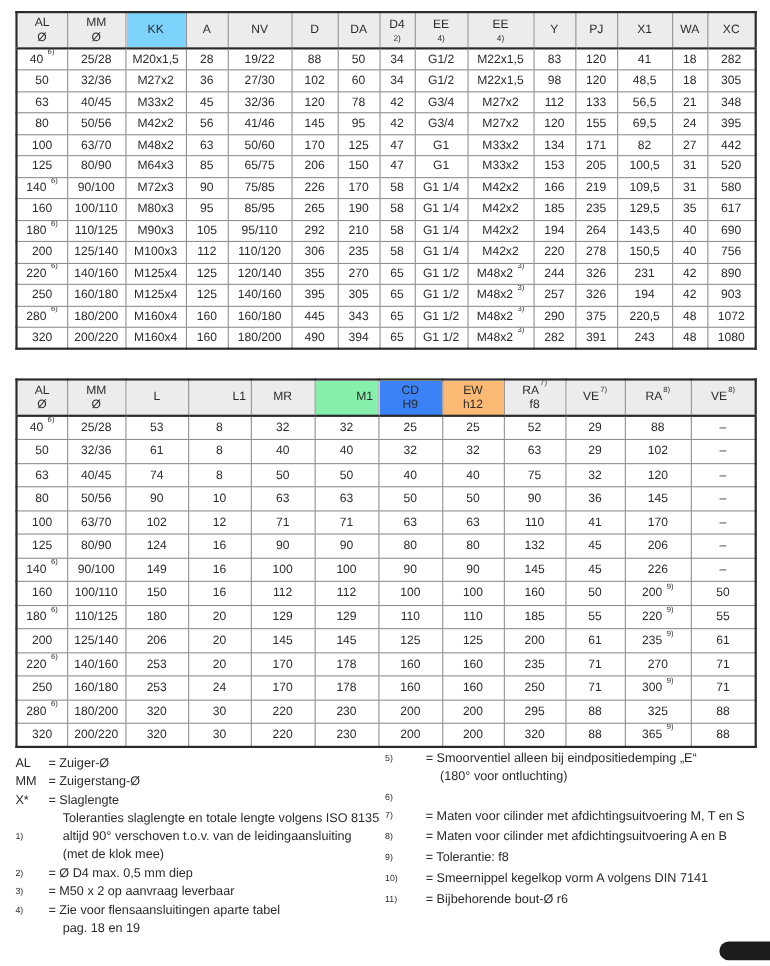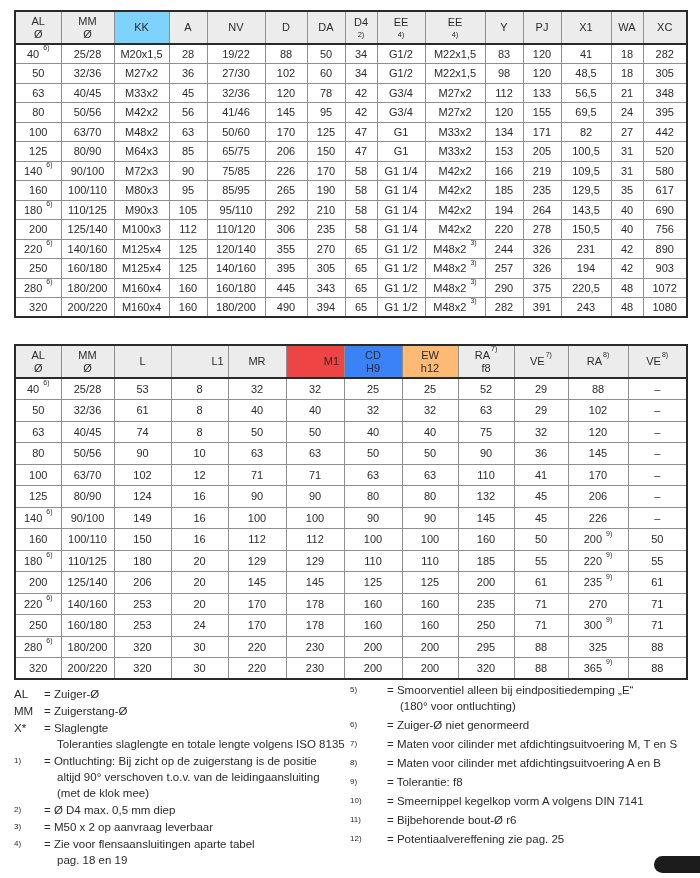--- a/index.html
+++ b/index.html
@@ -419,21 +419,21 @@
             </th>
             <th style="background: rgb(236, 236, 236);">
               <div class="ht">L</div>
             </th>
             <th style="background: rgb(236, 236, 236); padding-left: 36px;">
               <div class="ht">L1</div>
             </th>
             <th style="background: rgb(236, 236, 236);">
               <div class="ht">MR</div>
             </th>
-            <th style="background: #ef4444; padding-left: 33px;">
+            <th style="background: #86efac; padding-left: 33px;">
               <div class="ht">M1</div>
             </th>
             <th style="background: #3b82f6;">
               <div class="ht">CD</div>
               <div class="hb">H9</div>
             </th>
             <th style="background: #fdba74;">
               <div class="ht">EW</div>
               <div class="hb">h12</div>
             </th>
@@ -668,21 +668,20 @@
       <div class="fn">
         <span class="fn-label">X*</span>
         <div class="fn-body">
           <div class="fn-line">= Slaglengte</div>
           <div class="fn-line cont">Toleranties slaglengte en totale lengte volgens ISO 8135</div>
         </div>
       </div>
       <div class="fn">
         <span class="fn-label sup">1)</span>
         <div class="fn-body">
-          <div class="fn-line">= Ontluchting: Bij zicht op de zuigerstang is de positie</div>
           <div class="fn-line cont">altijd 90° verschoven t.o.v. van de leidingaansluiting</div>
           <div class="fn-line cont">(met de klok mee)</div>
         </div>
       </div>
       <div class="fn">
         <span class="fn-label sup">2)</span>
         <div class="fn-body">
           <div class="fn-line">= Ø D4 max. 0,5 mm diep</div>
         </div>
       </div>
@@ -703,23 +702,20 @@
   <div class="fns" id="fnRight">
       <div class="fn">
         <span class="fn-label sup">5)</span>
         <div class="fn-body">
           <div class="fn-line">= Smoorventiel alleen bij eindpositiedemping „E“</div>
           <div class="fn-line cont">(180° voor ontluchting)</div>
         </div>
       </div>
       <div class="fn">
         <span class="fn-label sup">6)</span>
-        <div class="fn-body">
-          <div class="fn-line">= Zuiger-Ø niet genormeerd</div>
-        </div>
       </div>
       <div class="fn">
         <span class="fn-label sup">7)</span>
         <div class="fn-body">
           <div class="fn-line">= Maten voor cilinder met afdichtingsuitvoering M, T en S</div>
         </div>
       </div>
       <div class="fn">
         <span class="fn-label sup">8)</span>
         <div class="fn-body">
@@ -735,23 +731,17 @@
       <div class="fn">
         <span class="fn-label sup">10)</span>
         <div class="fn-body">
           <div class="fn-line">= Smeernippel kegelkop vorm A volgens DIN 7141</div>
         </div>
       </div>
       <div class="fn">
         <span class="fn-label sup">11)</span>
         <div class="fn-body">
           <div class="fn-line">= Bijbehorende bout-Ø r6</div>
-        </div>
-      </div>
-      <div class="fn">
-        <span class="fn-label sup">12)</span>
-        <div class="fn-body">
-          <div class="fn-line">= Potentiaalvereffening zie pag. 25</div>
         </div>
       </div>
     </div>
   <div class="page-tab" style="background: rgb(28, 28, 28);"></div>
 </div>
 
 </body></html>

